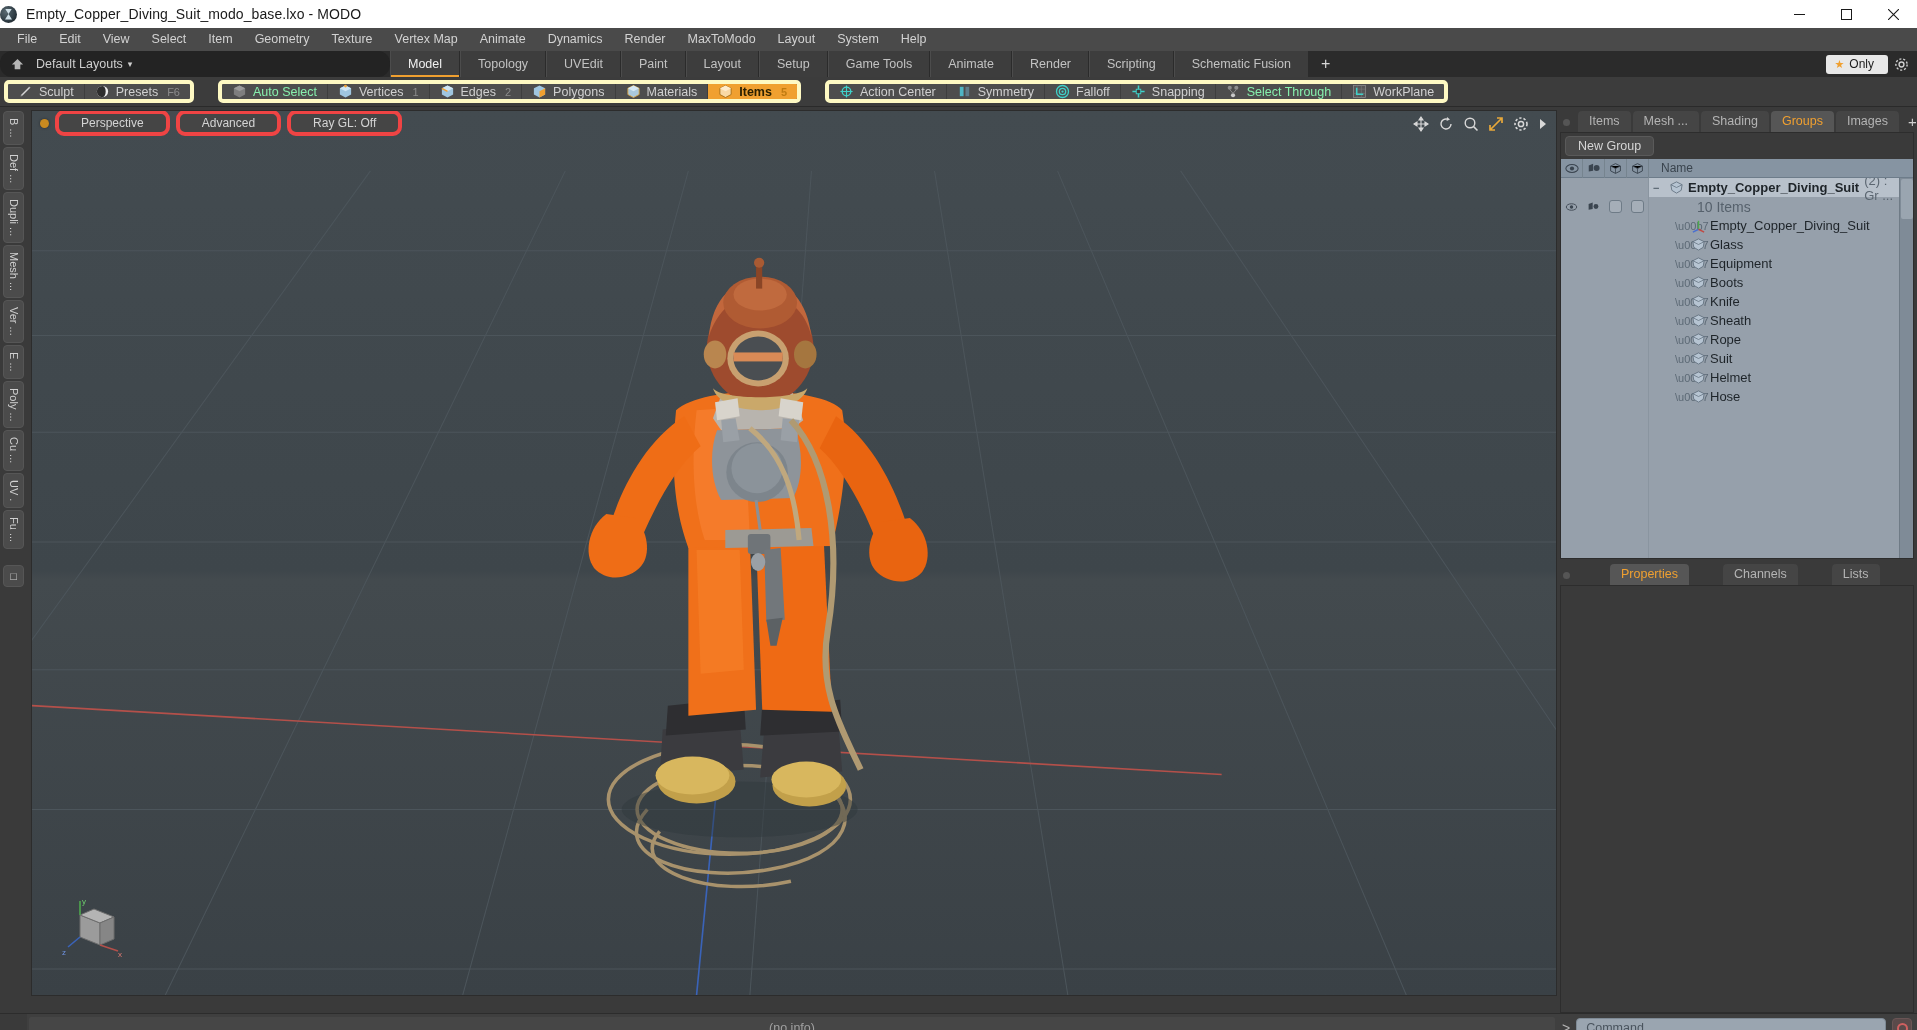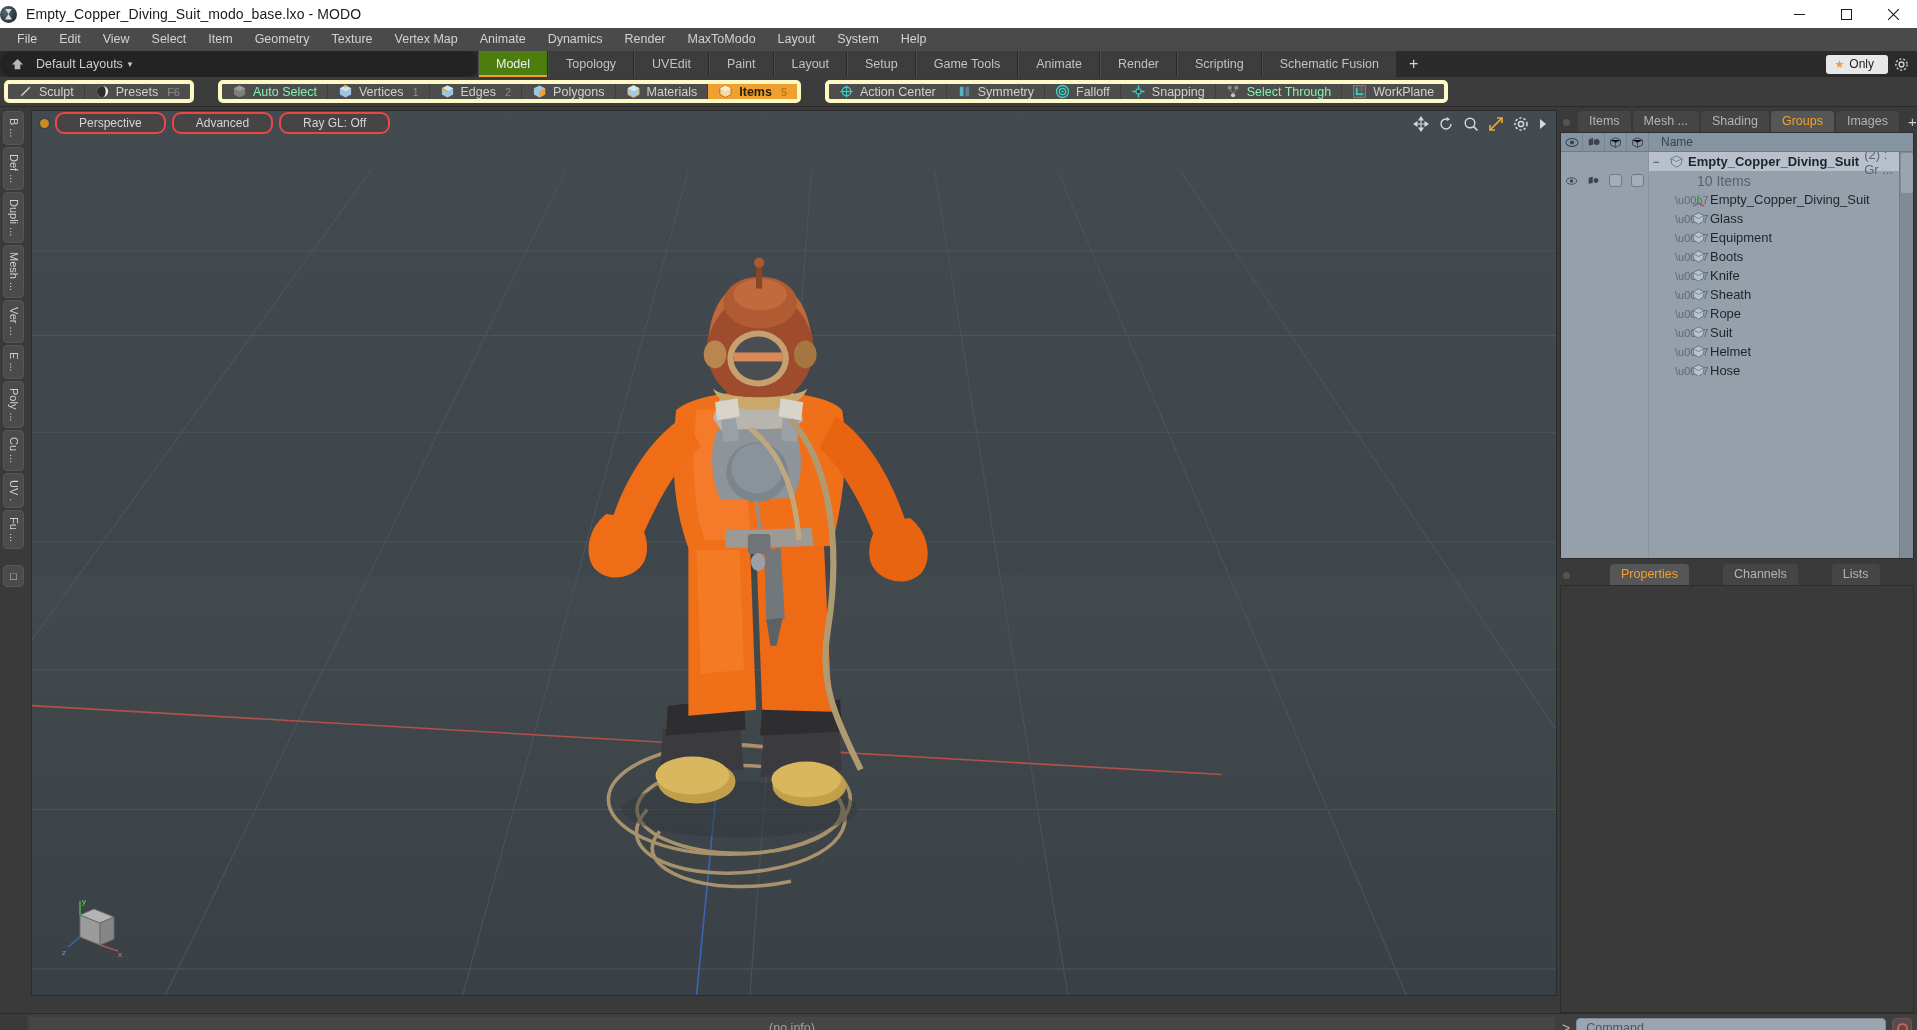--- a/index.html
+++ b/index.html
@@ -58,21 +58,21 @@
 
   
   .layoutbar {
     height: 26px;
     background: #2b2b2b;
     display: flex;
     align-items: stretch;
     position: relative;
   }
   .layout-left {
-    width: 478px;
+    width: 390px;
     display: flex; align-items: center;
     background: #232323;
     padding-left: 6px;
     flex: none;
     border-radius: 12px;
   }
   .layout-home-icon {
     width: 22px; height: 22px; display:flex; align-items:center; justify-content:center;
     color: #b6b6b6;
   }
@@ -84,21 +84,21 @@
     display: flex; align-items: center; justify-content: center;
     font-size: 12.5px;
     color: #c2c2c2;
     background: #3d3d3d;
     border-right: 1px solid #2b2b2b;
     border-left: 1px solid #4c4c4c;
     white-space: nowrap;
     position: relative;
   }
   .ltab.active {
-    background: #4d7c0f;
+    background: #404040;
     color: #f0f0f0;
   }
   .ltab.active::after {
     content: ""; position: absolute; left: 0; right: 0; bottom: 0; height: 2px;
     background: #f0a030;
   }
   .ltab.plus { padding: 0 12px; font-size: 16px; background: #2b2b2b; border: none; color: #d8d8d8;}
   .layout-right {
     margin-left: auto;
     display: flex; align-items: center; gap: 6px; padding-right: 8px; flex: none;
@@ -194,21 +194,21 @@
     overflow: hidden;
     border: 1px solid #2c2c2c;
   }
   .vp-header {
     position: absolute; top: 0; left: 0; right: 0; height: 24px;
     display: flex; align-items: center; gap: 6px; padding-left: 8px;
     z-index: 5;
   }
   .vp-dot { width: 9px; height: 9px; border-radius: 50%; background: #c98a20; box-shadow: 0 0 3px #00000066; flex: none;}
   .vp-pill {
-    background: #454545; border: 2px solid #ef4444; border-radius: 9px;
+    background: #454545; border: 4px solid #ef4444; border-radius: 9px;
     color: #d4d4d4; font-size: 12px; padding: 1px 22px; line-height: 16px;
   }
   .vp-tools {
     position: absolute; top: 2px; right: 8px; height: 22px;
     display: flex; align-items: center; gap: 9px; z-index: 5;
     color: #d8d8d8;
   }
   .vp-tools svg { display: block; }
 
   
@@ -747,20 +747,23 @@
       <div class="ptab">Items</div>
       <div class="ptab">Mesh ...</div>
       <div class="ptab">Shading</div>
       <div class="ptab active">Groups</div>
       <div class="ptab">Images</div>
       <div class="ptab plus">+</div>
 
     </div>
 
     <div class="groups-body">
+      <div class="newgroup-bar">
+        <div class="newgroup-btn">New Group</div>
+      </div>
 
       <div class="tree-header">
         <div class="th-cell">
           <svg width="14" height="11" viewBox="0 0 16 12">
               <ellipse cx="8" cy="6" rx="7" ry="4.5" fill="none" stroke="#3b4550" stroke-width="1.2"></ellipse>
               <circle cx="8" cy="6" r="2.4" fill="#3b4550"></circle>
             </svg>
         </div>
         <div class="th-cell">
           <svg width="14" height="12" viewBox="0 0 16 12">

